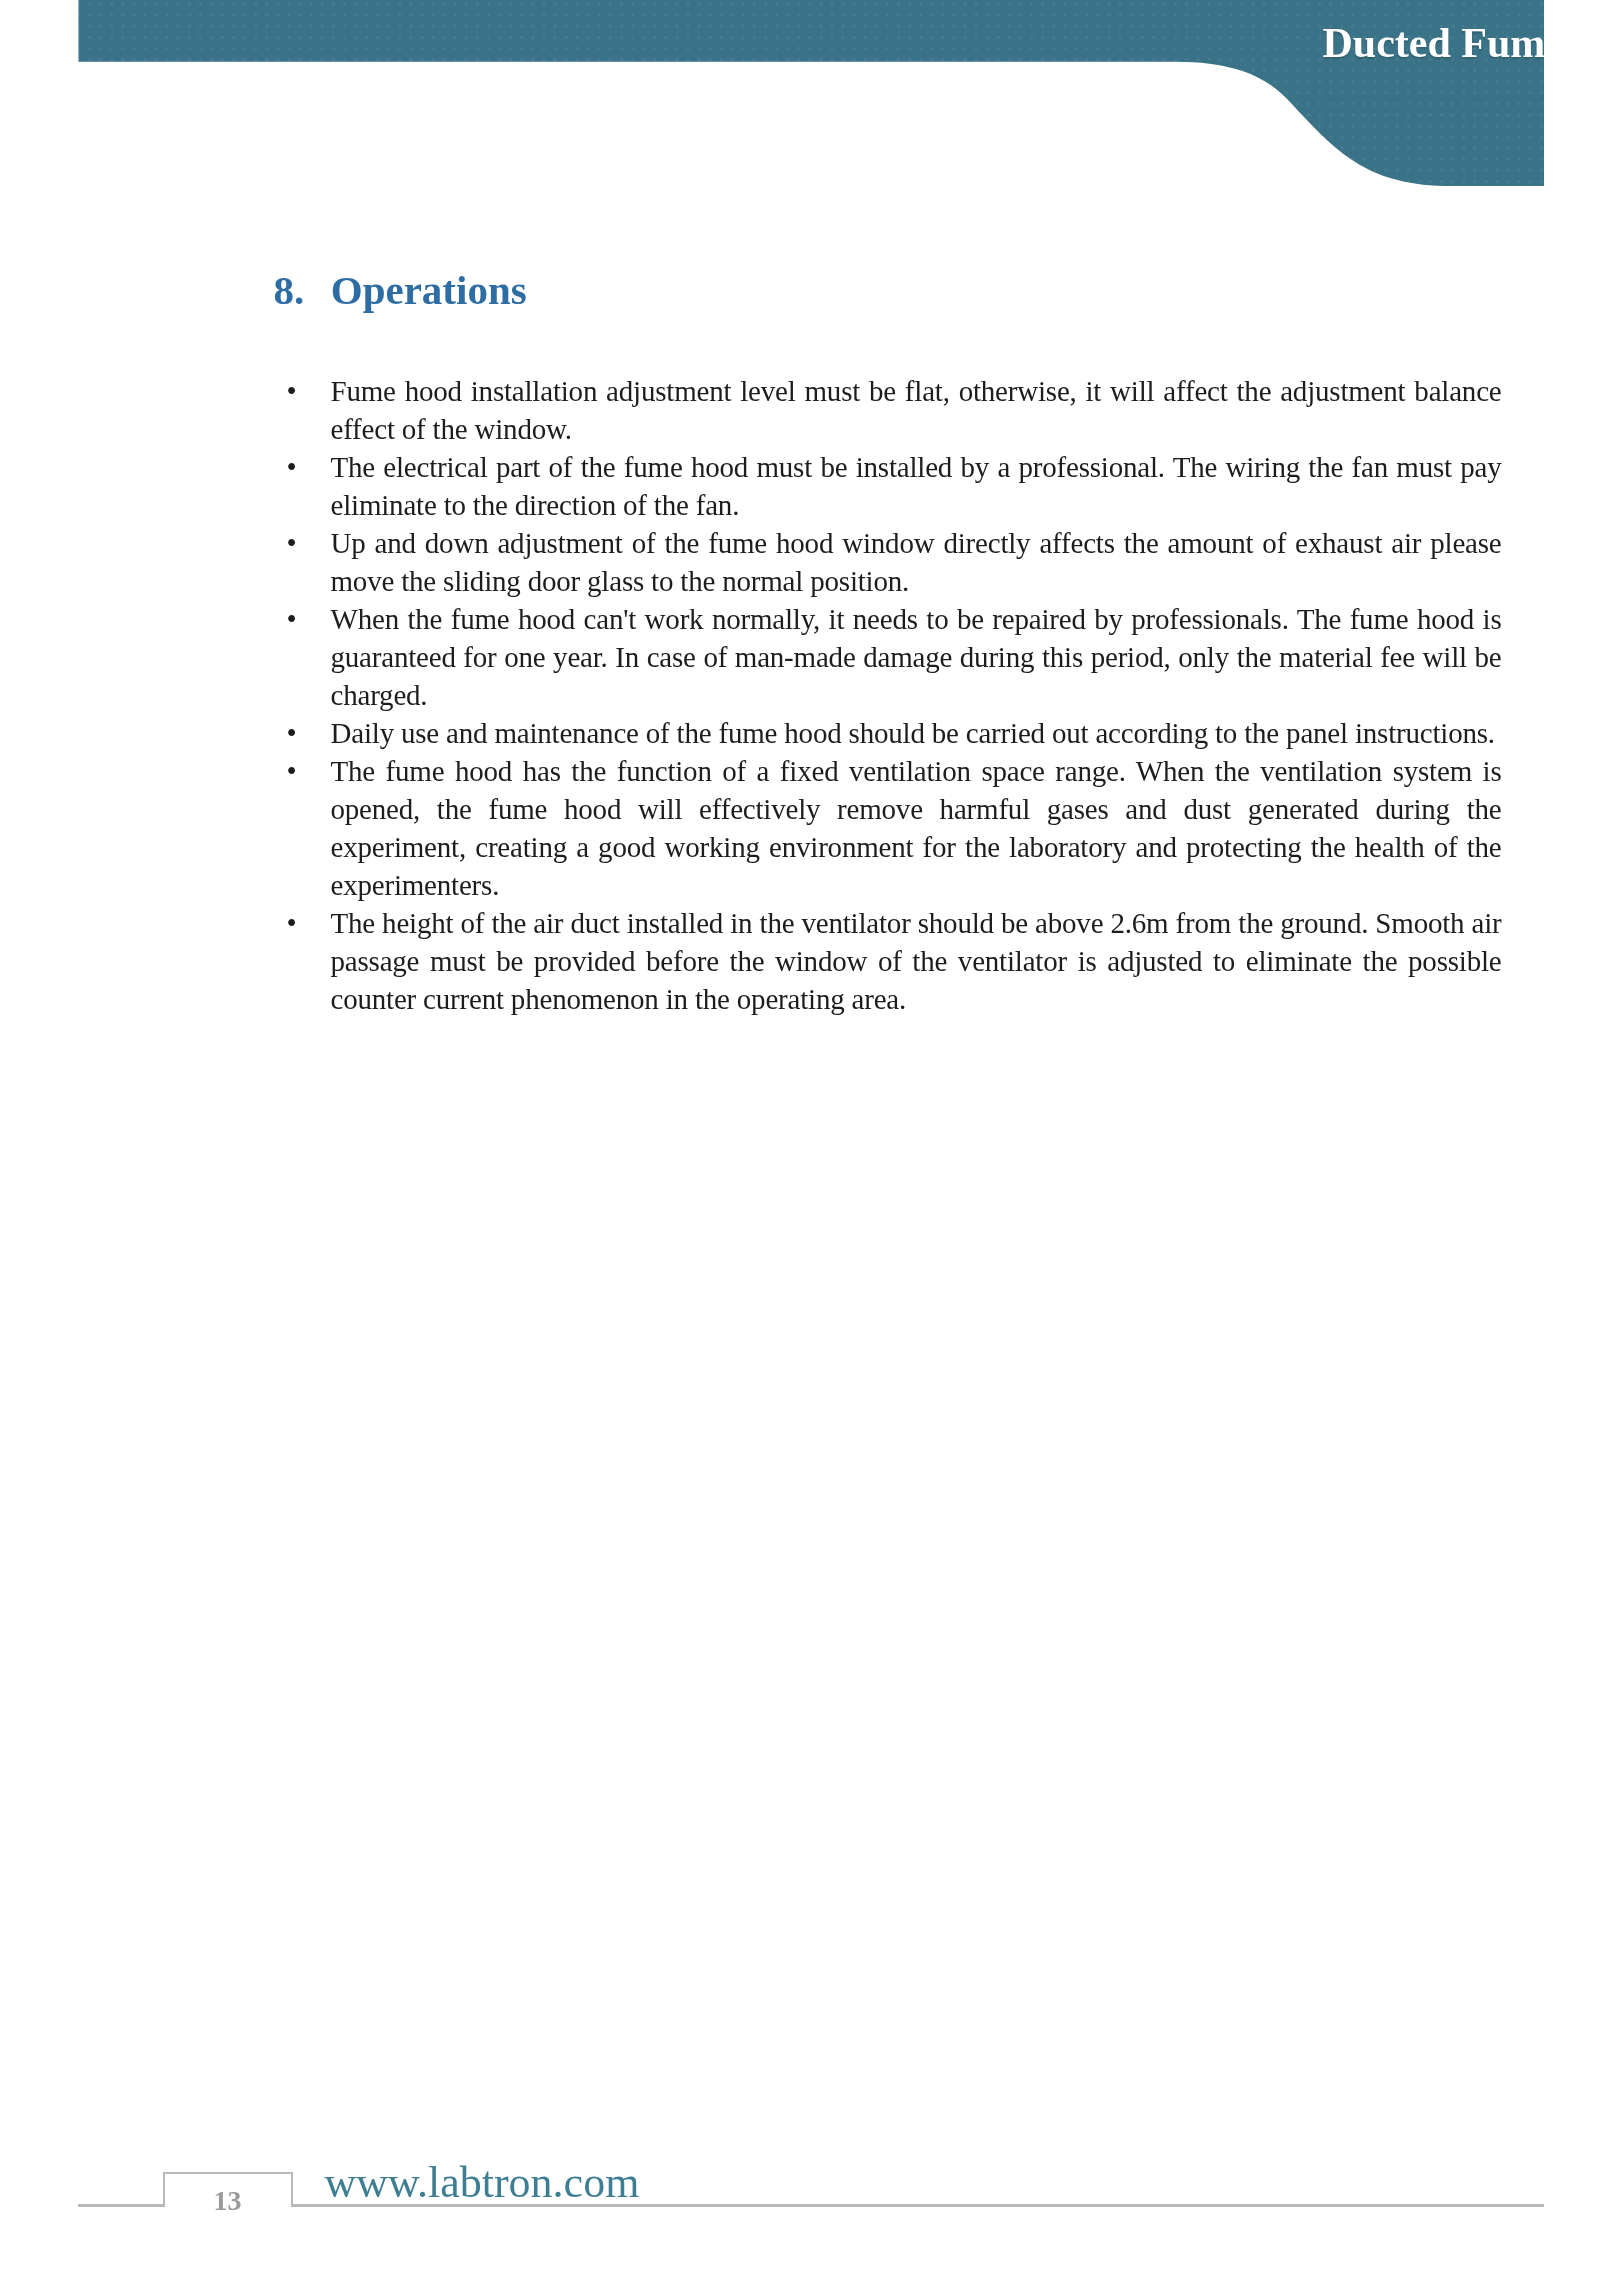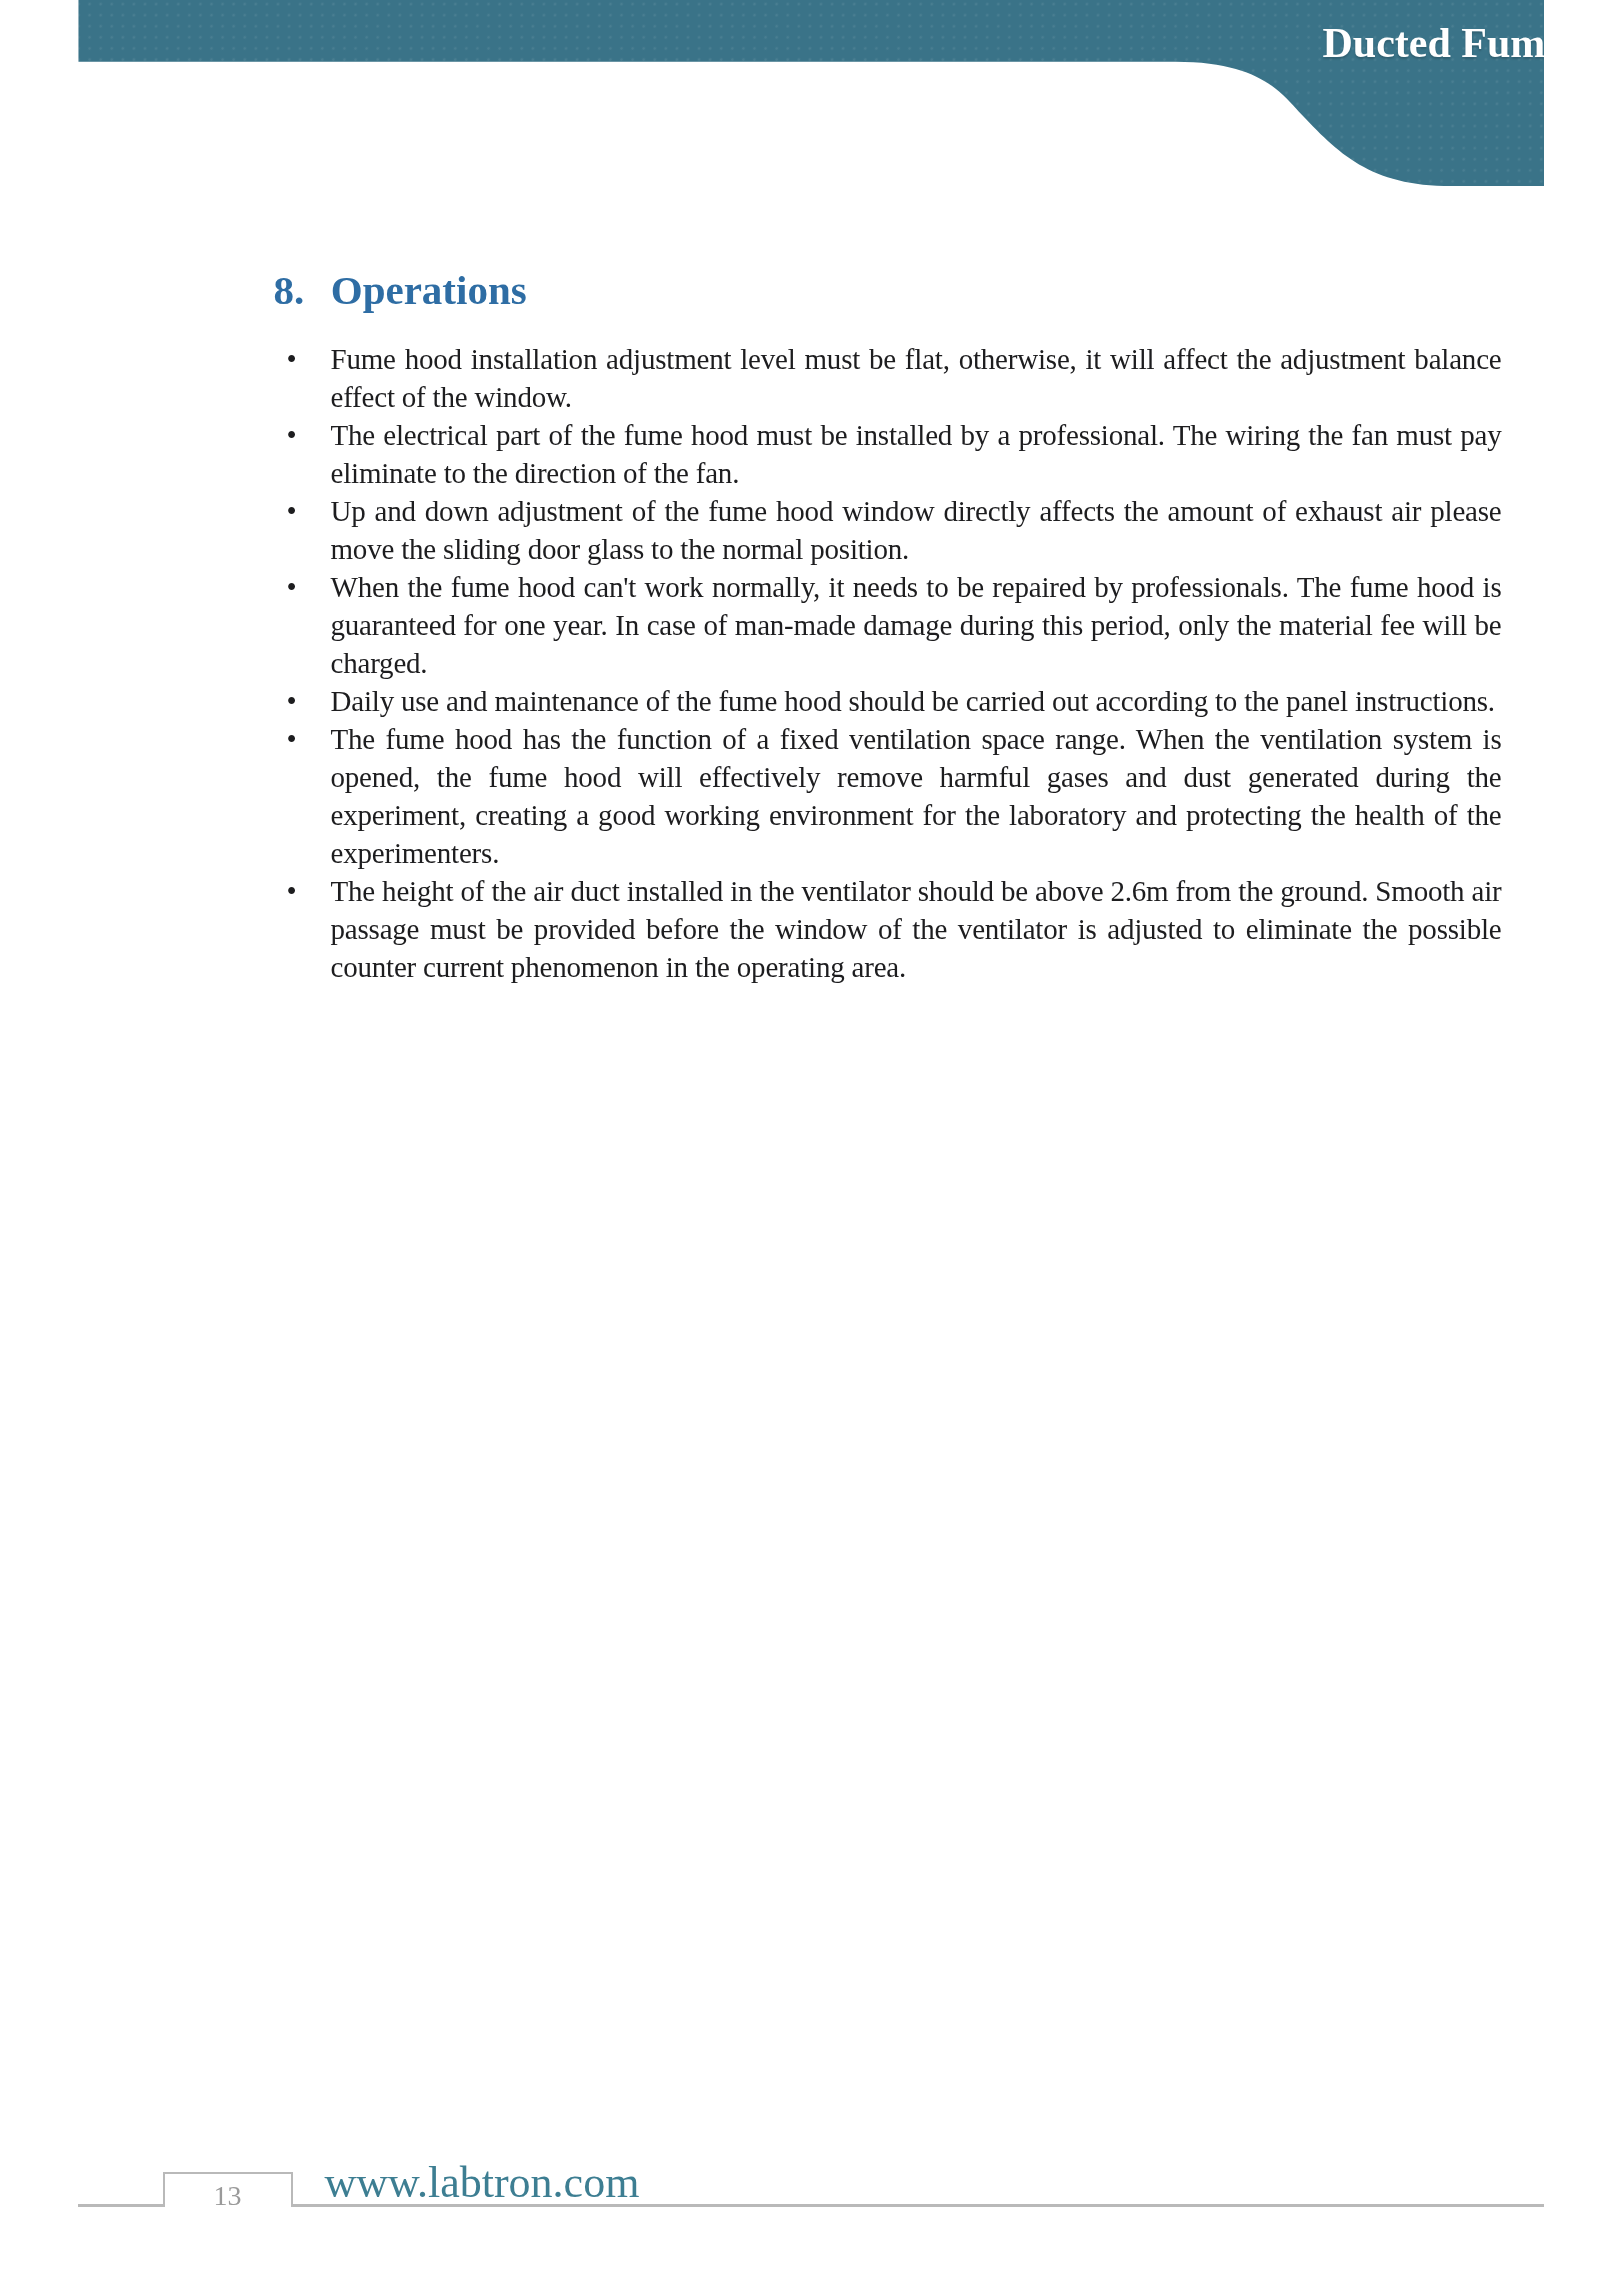--- a/index.html
+++ b/index.html
@@ -52,21 +52,21 @@
     gap: 26.5px;
     color: var(--heading);
     font-size: 41px;
     font-weight: bold;
     line-height: 1.2;
   }
 
   
   .operations-list {
     position: absolute;
-    top: 340px;
+    top: 372px;
     left: 205px;
     width: 1219px;
     list-style: none;
     color: var(--body_text);
     font-size: 29px;
     line-height: 38px;
     letter-spacing: -0.2px;
   }
   .operations-list li {
     position: relative;
@@ -95,21 +95,23 @@
   .page-number-tab {
     position: absolute;
     left: 85px;
     top: 2172px;
     width: 130px;
     height: 35px;
     background: #ffffff;
     border: 2.9px solid var(--footer_line);
     border-bottom: none;
     display: flex;
+    align-items: flex-end;
     justify-content: center;
+    font-weight: bold;
   }
   .page-number {
     color: var(--page_number);
     font-size: 28px;
     line-height: 1;
     transform: translateY(7.8px);
   }
 
   .website-link {
     position: absolute;

